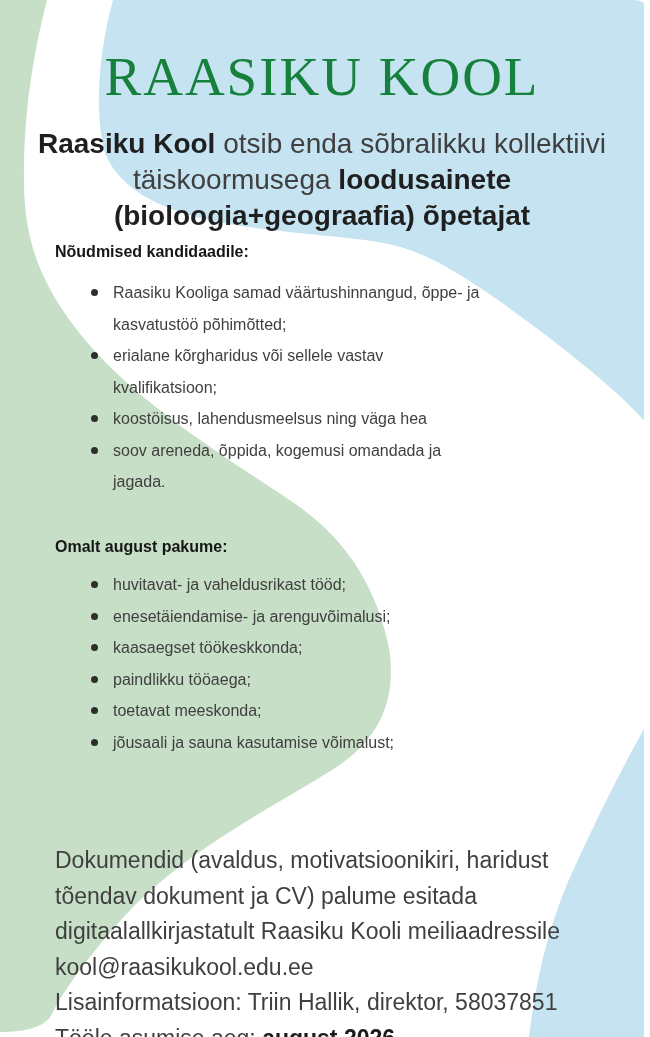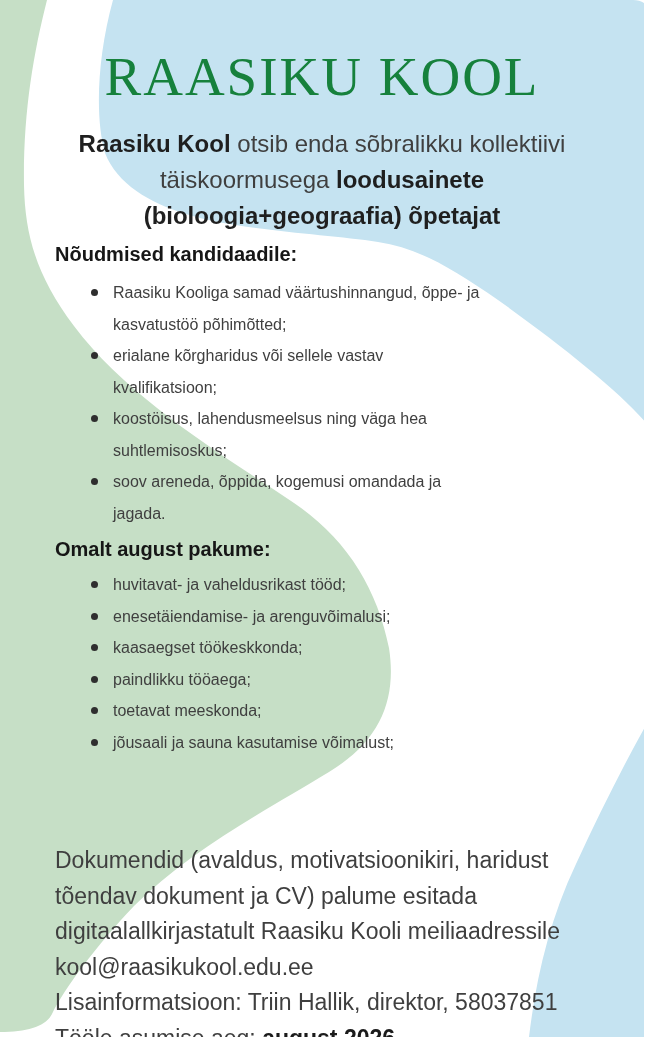--- a/index.html
+++ b/index.html
@@ -15,28 +15,28 @@
   .title{
     position:absolute;top:42px;left:0;right:0;
     text-align:center;
     font-family:"Liberation Serif", serif;
     font-size:55px;line-height:70px;letter-spacing:2px;
     color:#16813c;font-weight:400;
   }
   .intro{
     position:absolute;top:126px;left:0;right:0;
     text-align:center;
-    font-size:24px;line-height:36px;
+    font-size:28px;line-height:36px;
     color:#3f3f3f;
   }
   .intro .b{font-weight:700;color:#1f1f1f;}
   .line{white-space:nowrap;}
   .sec-heading{
     position:absolute;left:55px;
-    font-size:20px;font-weight:700;color:#161616;
+    font-size:16px;font-weight:700;color:#161616;
   }
   .req-heading{top:243px;}
   .offer-heading{top:538px;}
   ul.blist{
     position:absolute;left:88px;margin:0;padding:0;list-style:none;
     font-size:16px;line-height:31.5px;color:#3f3f3f;
   }
   .req-list{top:277px;}
   .offer-list{top:569px;}
   ul.blist li{position:relative;padding-left:25px;}
@@ -77,21 +77,20 @@
       <li>
         <div class="line">Raasiku Kooliga samad väärtushinnangud, õppe- ja</div>
         <div class="line">kasvatustöö põhimõtted;</div>
       </li>
       <li>
         <div class="line">erialane kõrgharidus või sellele vastav</div>
         <div class="line">kvalifikatsioon;</div>
       </li>
       <li>
         <div class="line">koostöisus, lahendusmeelsus ning väga hea</div>
-        <div class="line">suhtlemisoskus;</div>
       </li>
       <li>
         <div class="line">soov areneda, õppida, kogemusi omandada ja</div>
         <div class="line">jagada.</div>
       </li>
     </ul>
 
     <div class="sec-heading offer-heading">Omalt august pakume:</div>
 
     <ul class="blist offer-list">

